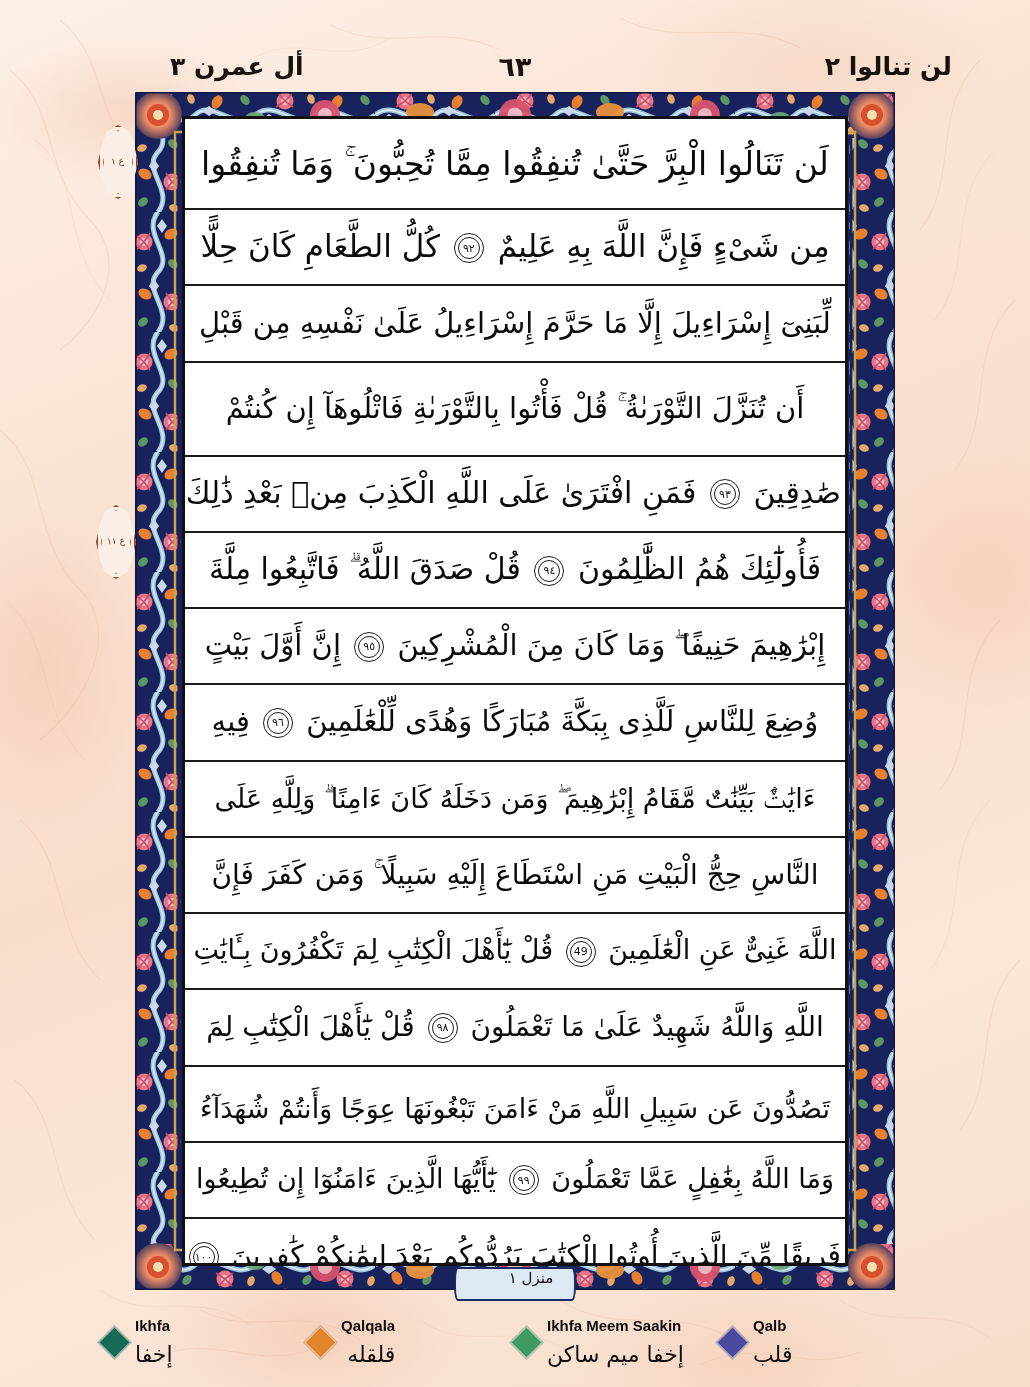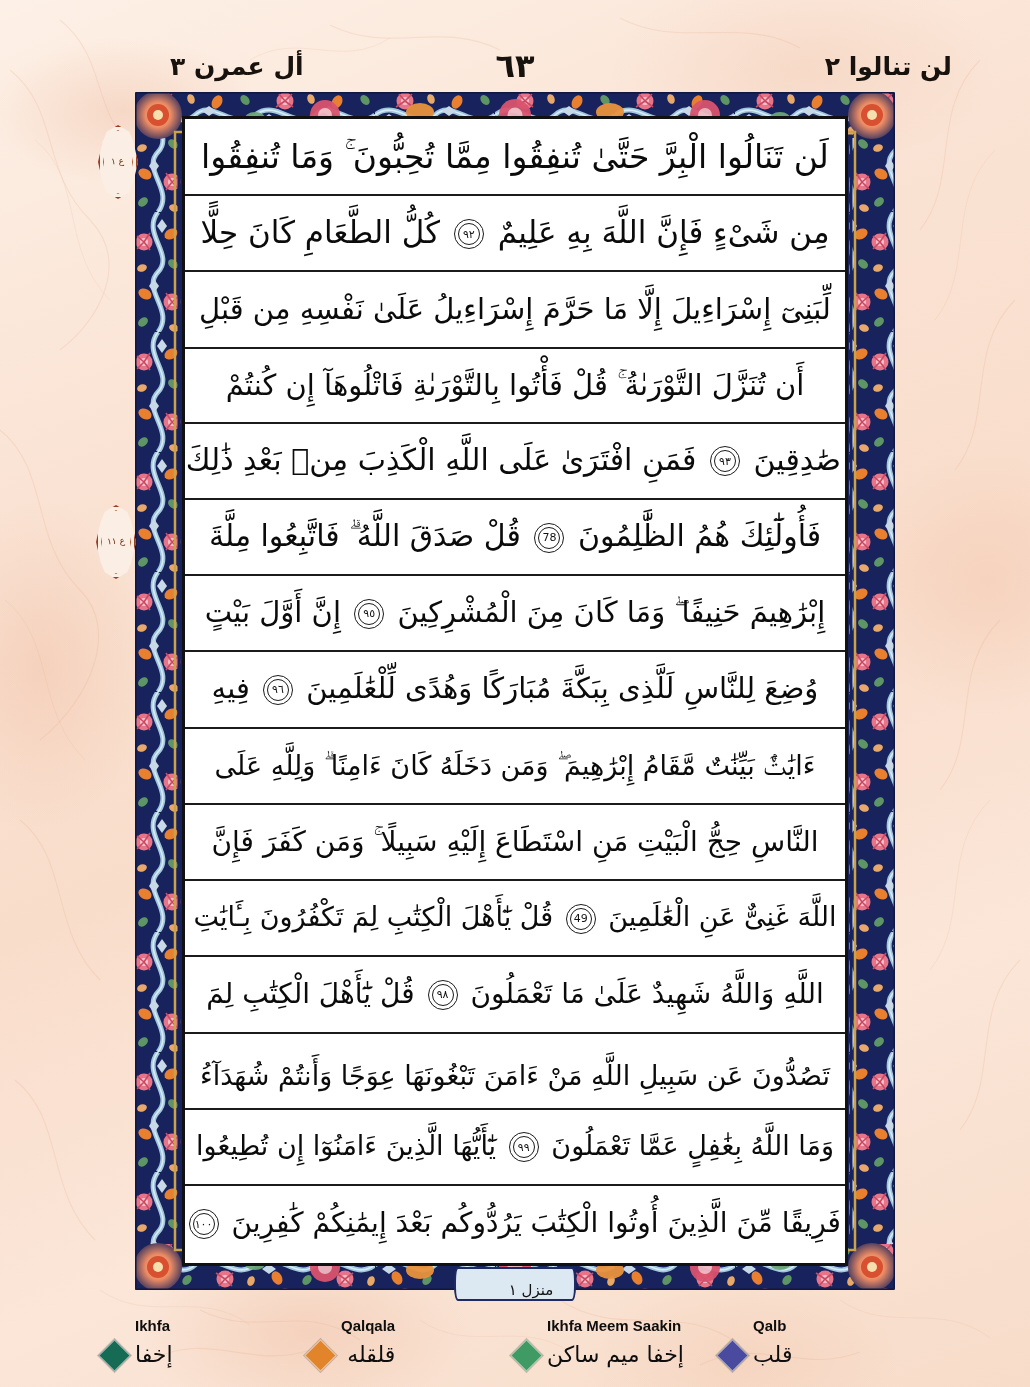--- a/index.html
+++ b/index.html
@@ -28,21 +28,21 @@
   
   .hdr{position:absolute;top:46px;height:40px;display:flex;align-items:center;}
   .hdr-r{right:78px;text-align:right;}
   .hdr-l{left:170px;}
   .hdr-c{left:0;right:0;justify-content:center;}
   .hdr span{
     font-family:"DejaVu Sans","Liberation Sans",sans-serif;
     font-size:25px;color:#17120e;direction:rtl;white-space:nowrap;
     font-weight:600;
   }
-  .hdr-c span{font-size:32px;letter-spacing:1px;}
+  .hdr-c span{font-size:27px;letter-spacing:1px;}
   
   #frame{
     position:absolute;left:135px;top:92px;width:760px;height:1198px;
   }
   #illum{position:absolute;inset:0;overflow:hidden;border-radius:2px;}
   
   #textblock{
     position:absolute;left:182px;top:116px;width:666px;height:1150px;
     background:#ffffff;
     border:3px solid #111111;
@@ -107,37 +107,37 @@
   .cartouche .lbl{
     position:relative;
     font-family:"DejaVu Sans",sans-serif;font-size:9px;color:#6d3014;
     direction:rtl;text-align:center;line-height:1.05;
     transform:rotate(-4deg);
   }
   
   #manzil{
     position:absolute;left:50%;transform:translateX(-50%);
     bottom:-11px;width:86px;height:30px;
-    display:flex;align-items:flex-end;justify-content:center;
+    display:flex;align-items:flex-start;justify-content:center;
     background:#dce8f2;
     border:2px solid #1d2a63;
     border-radius:4px/14px;
     z-index:6;
     padding-left:32px;
   }
   #manzil span{
     font-family:"DejaVu Sans",sans-serif;font-size:15px;color:#111;direction:rtl;
   }
   
   #legend{
     position:absolute;left:0;right:0;top:1318px;height:64px;
     display:flex;align-items:flex-start;justify-content:center;
   }
   .leg-item{
-    display:flex;align-items:flex-end;gap:9px;
+    display:flex;align-items:center;gap:9px;
     width:206px;
   }
   .dia{
     width:21px;height:21px;margin-top:1px;flex:0 0 auto;
     transform:rotate(45deg);
     border:1.5px solid rgba(255,255,255,.55);
     box-shadow:0 0 0 1px rgba(0,0,0,.18);
   }
   .leg-txt{display:flex;flex-direction:column;line-height:1.08;}
   .leg-en{
@@ -315,37 +315,37 @@
     <div class="inner"></div>
     <div class="lbl">ع ١</div>
   </div>
   <div class="cartouche" style="left:96px;top:505px;">
     <div class="shape"></div>
     <div class="inner"></div>
     <div class="lbl">ع ١١</div>
   </div>
 
   <div id="textblock">
-      <div class="qline" style="height: 77px;">
+      <div class="qline" style="height: 91px;">
         <div class="qtext" style="font-size: 33px;">لَن تَنَالُوا الْبِرَّ حَتَّىٰ تُنفِقُوا مِمَّا تُحِبُّونَ ۚ وَمَا تُنفِقُوا</div>
       </div>
       <div class="qline" style="height: 76.2667px;">
         <div class="qtext" style="font-size: 31px;">مِن شَىْءٍ فَإِنَّ اللَّهَ بِهِ عَلِيمٌ <span class="ayah"><span class="rose"></span><span class="num">٩٢</span></span> كُلُّ الطَّعَامِ كَانَ حِلًّا</div>
       </div>
       <div class="qline" style="height: 76.2667px;">
         <div class="qtext" style="font-size: 29px;">لِّبَنِىٓ إِسْرَاءِيلَ إِلَّا مَا حَرَّمَ إِسْرَاءِيلُ عَلَىٰ نَفْسِهِ مِن قَبْلِ</div>
       </div>
-      <div class="qline" style="height: 75px;">
+      <div class="qline" style="height: 94px;">
         <div class="qtext" style="font-size: 29px;">أَن تُنَزَّلَ التَّوْرَىٰةُ ۚ قُلْ فَأْتُوا بِالتَّوْرَىٰةِ فَاتْلُوهَآ إِن كُنتُمْ</div>
       </div>
       <div class="qline" style="height: 76.2667px;">
         <div class="qtext" style="font-size: 30px;">صَٰدِقِينَ <span class="ayah"><span class="rose"></span><span class="num">٩٣</span></span> فَمَنِ افْتَرَىٰ عَلَى اللَّهِ الْكَذِبَ مِنۢ بَعْدِ ذَٰلِكَ</div>
       </div>
       <div class="qline" style="height: 76.2667px;">
-        <div class="qtext" style="font-size: 30px;">فَأُولَٰٓئِكَ هُمُ الظَّٰلِمُونَ <span class="ayah"><span class="rose"></span><span class="num">78</span></span> قُلْ صَدَقَ اللَّهُ ۗ فَاتَّبِعُوا مِلَّةَ</div>
+        <div class="qtext" style="font-size: 30px;">فَأُولَٰٓئِكَ هُمُ الظَّٰلِمُونَ <span class="ayah"><span class="rose"></span><span class="num">٩٤</span></span> قُلْ صَدَقَ اللَّهُ ۗ فَاتَّبِعُوا مِلَّةَ</div>
       </div>
       <div class="qline" style="height: 76.2667px;">
         <div class="qtext" style="font-size: 29px;">إِبْرَٰهِيمَ حَنِيفًا ۖ وَمَا كَانَ مِنَ الْمُشْرِكِينَ <span class="ayah"><span class="rose"></span><span class="num">٩٥</span></span> إِنَّ أَوَّلَ بَيْتٍ</div>
       </div>
       <div class="qline" style="height: 76.2667px;">
         <div class="qtext" style="font-size: 29px;">وُضِعَ لِلنَّاسِ لَلَّذِى بِبَكَّةَ مُبَارَكًا وَهُدًى لِّلْعَٰلَمِينَ <span class="ayah"><span class="rose"></span><span class="num">٩٦</span></span> فِيهِ</div>
       </div>
       <div class="qline" style="height: 76.2667px;">
         <div class="qtext" style="font-size: 27px;">ءَايَٰتٌۢ بَيِّنَٰتٌ مَّقَامُ إِبْرَٰهِيمَ ۖ وَمَن دَخَلَهُ كَانَ ءَامِنًا ۗ وَلِلَّهِ عَلَى</div>
       </div>

